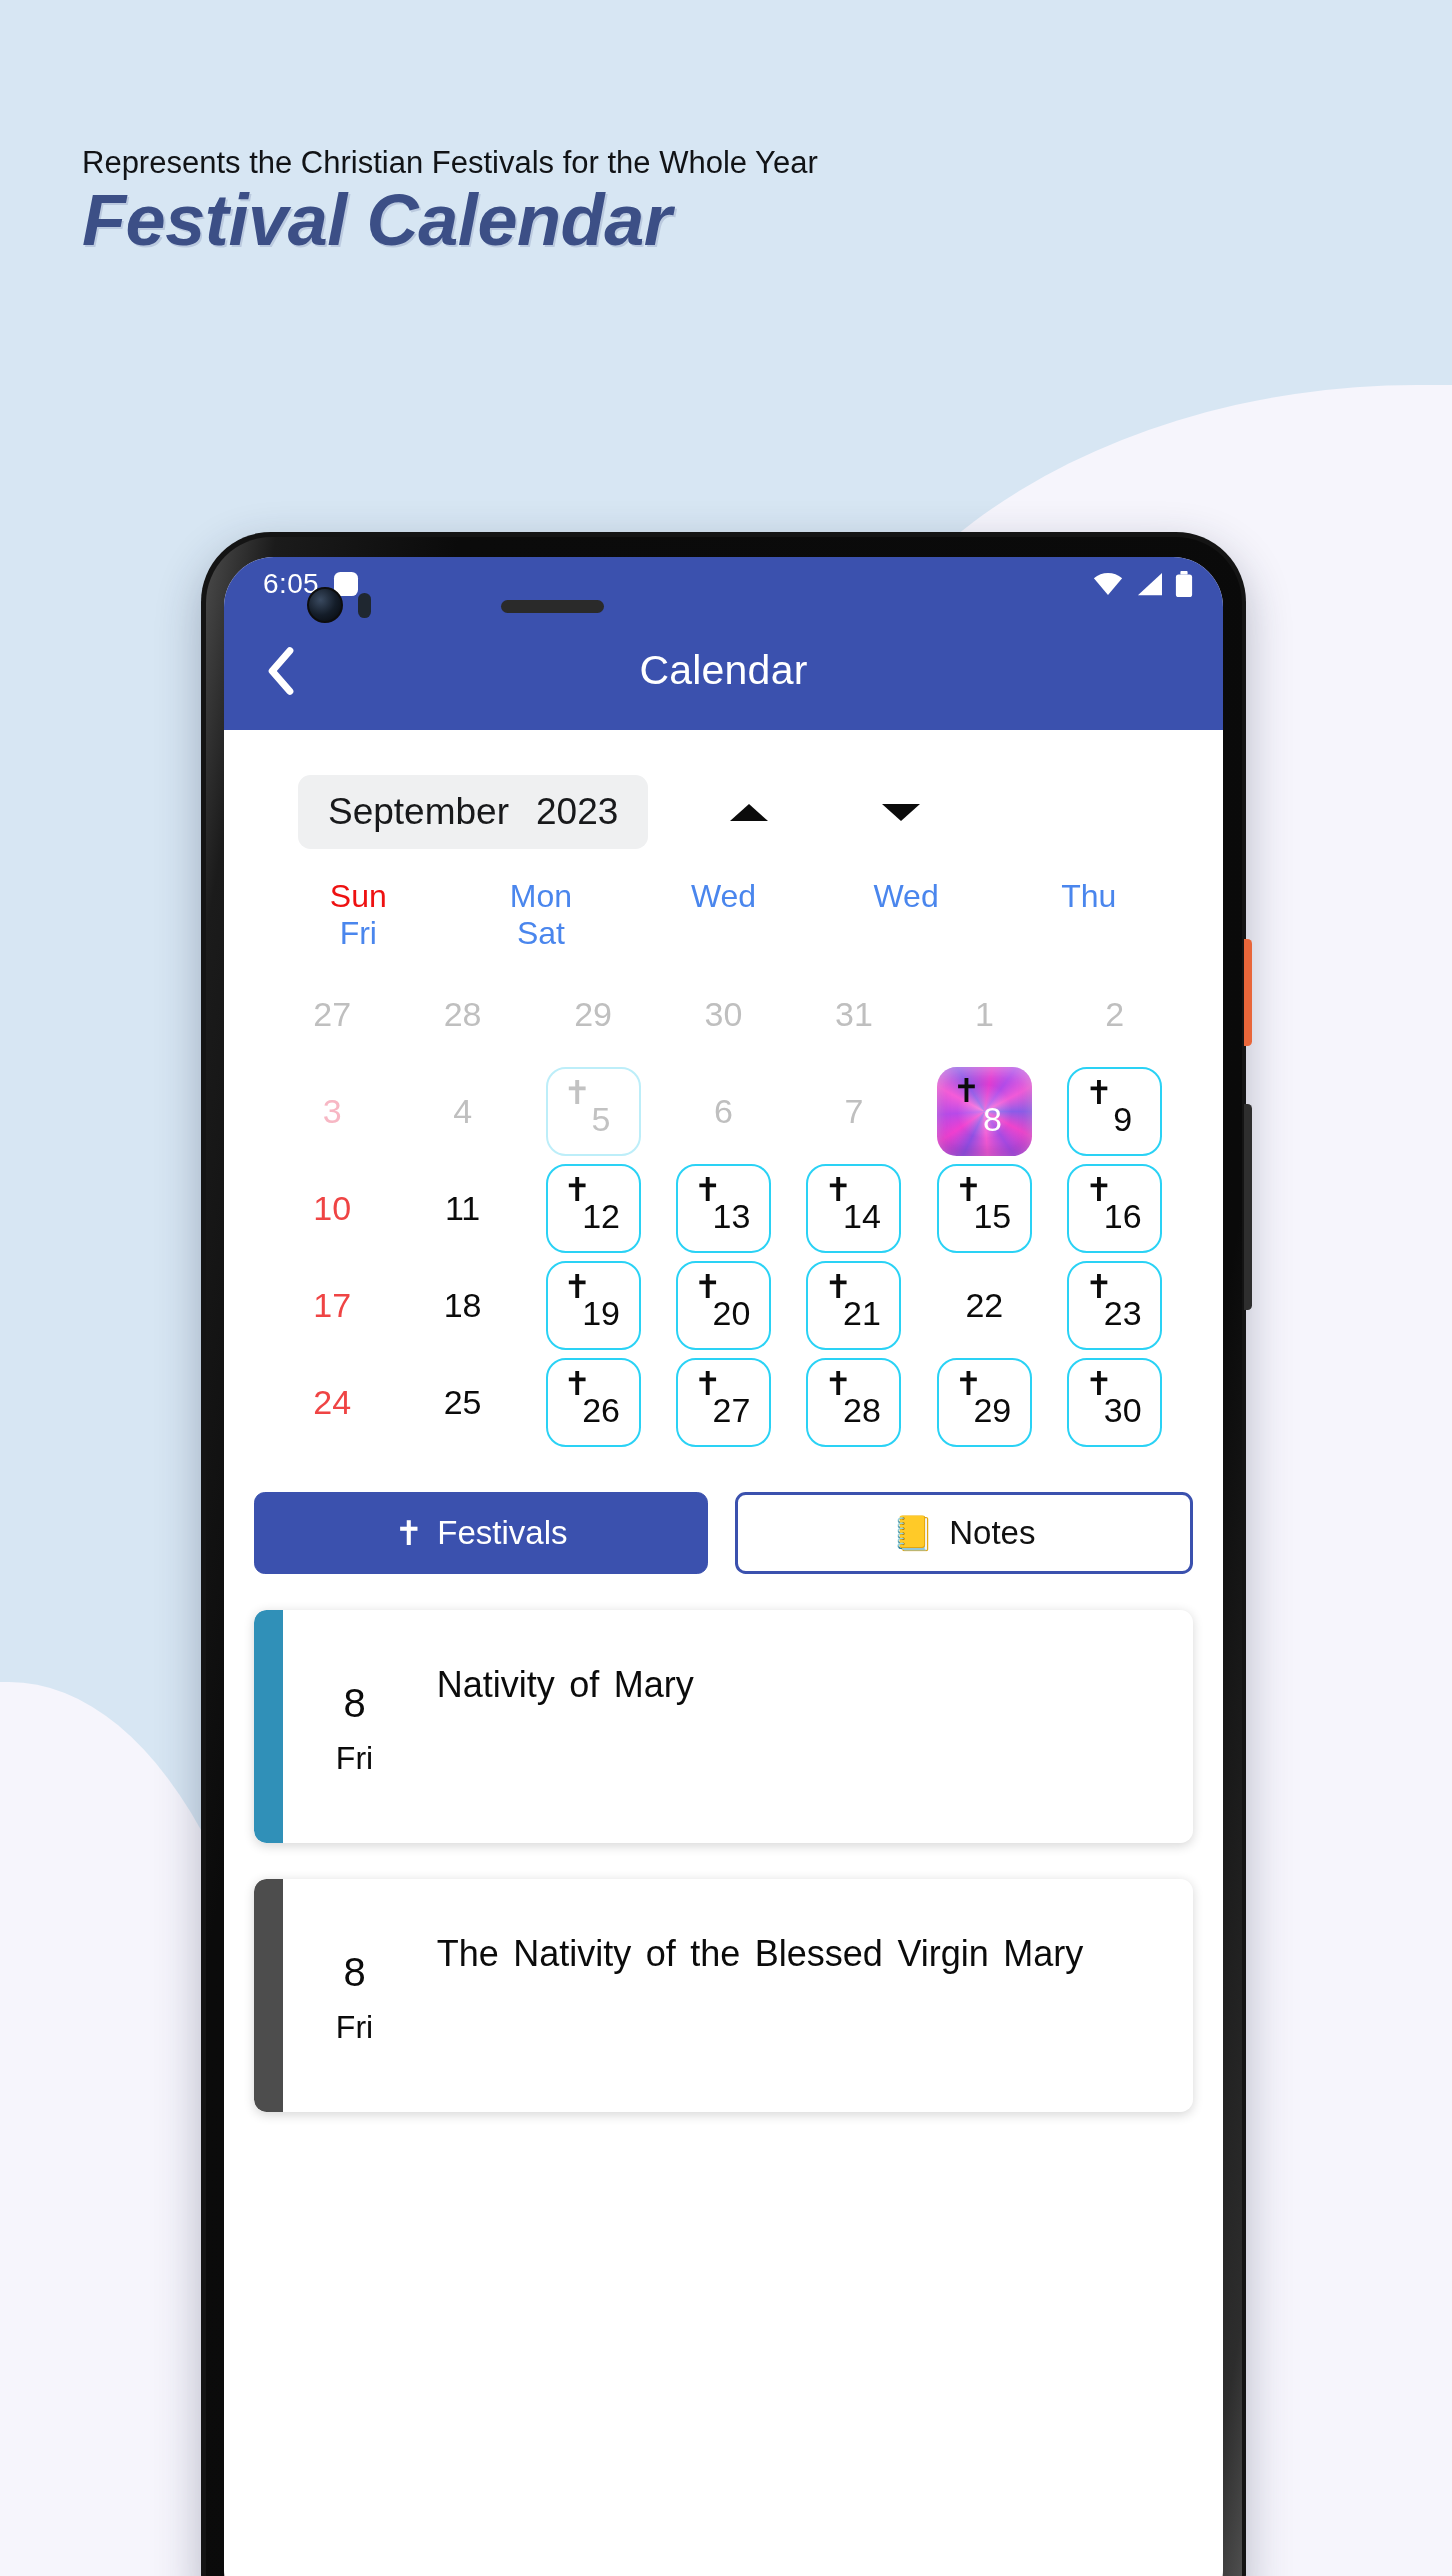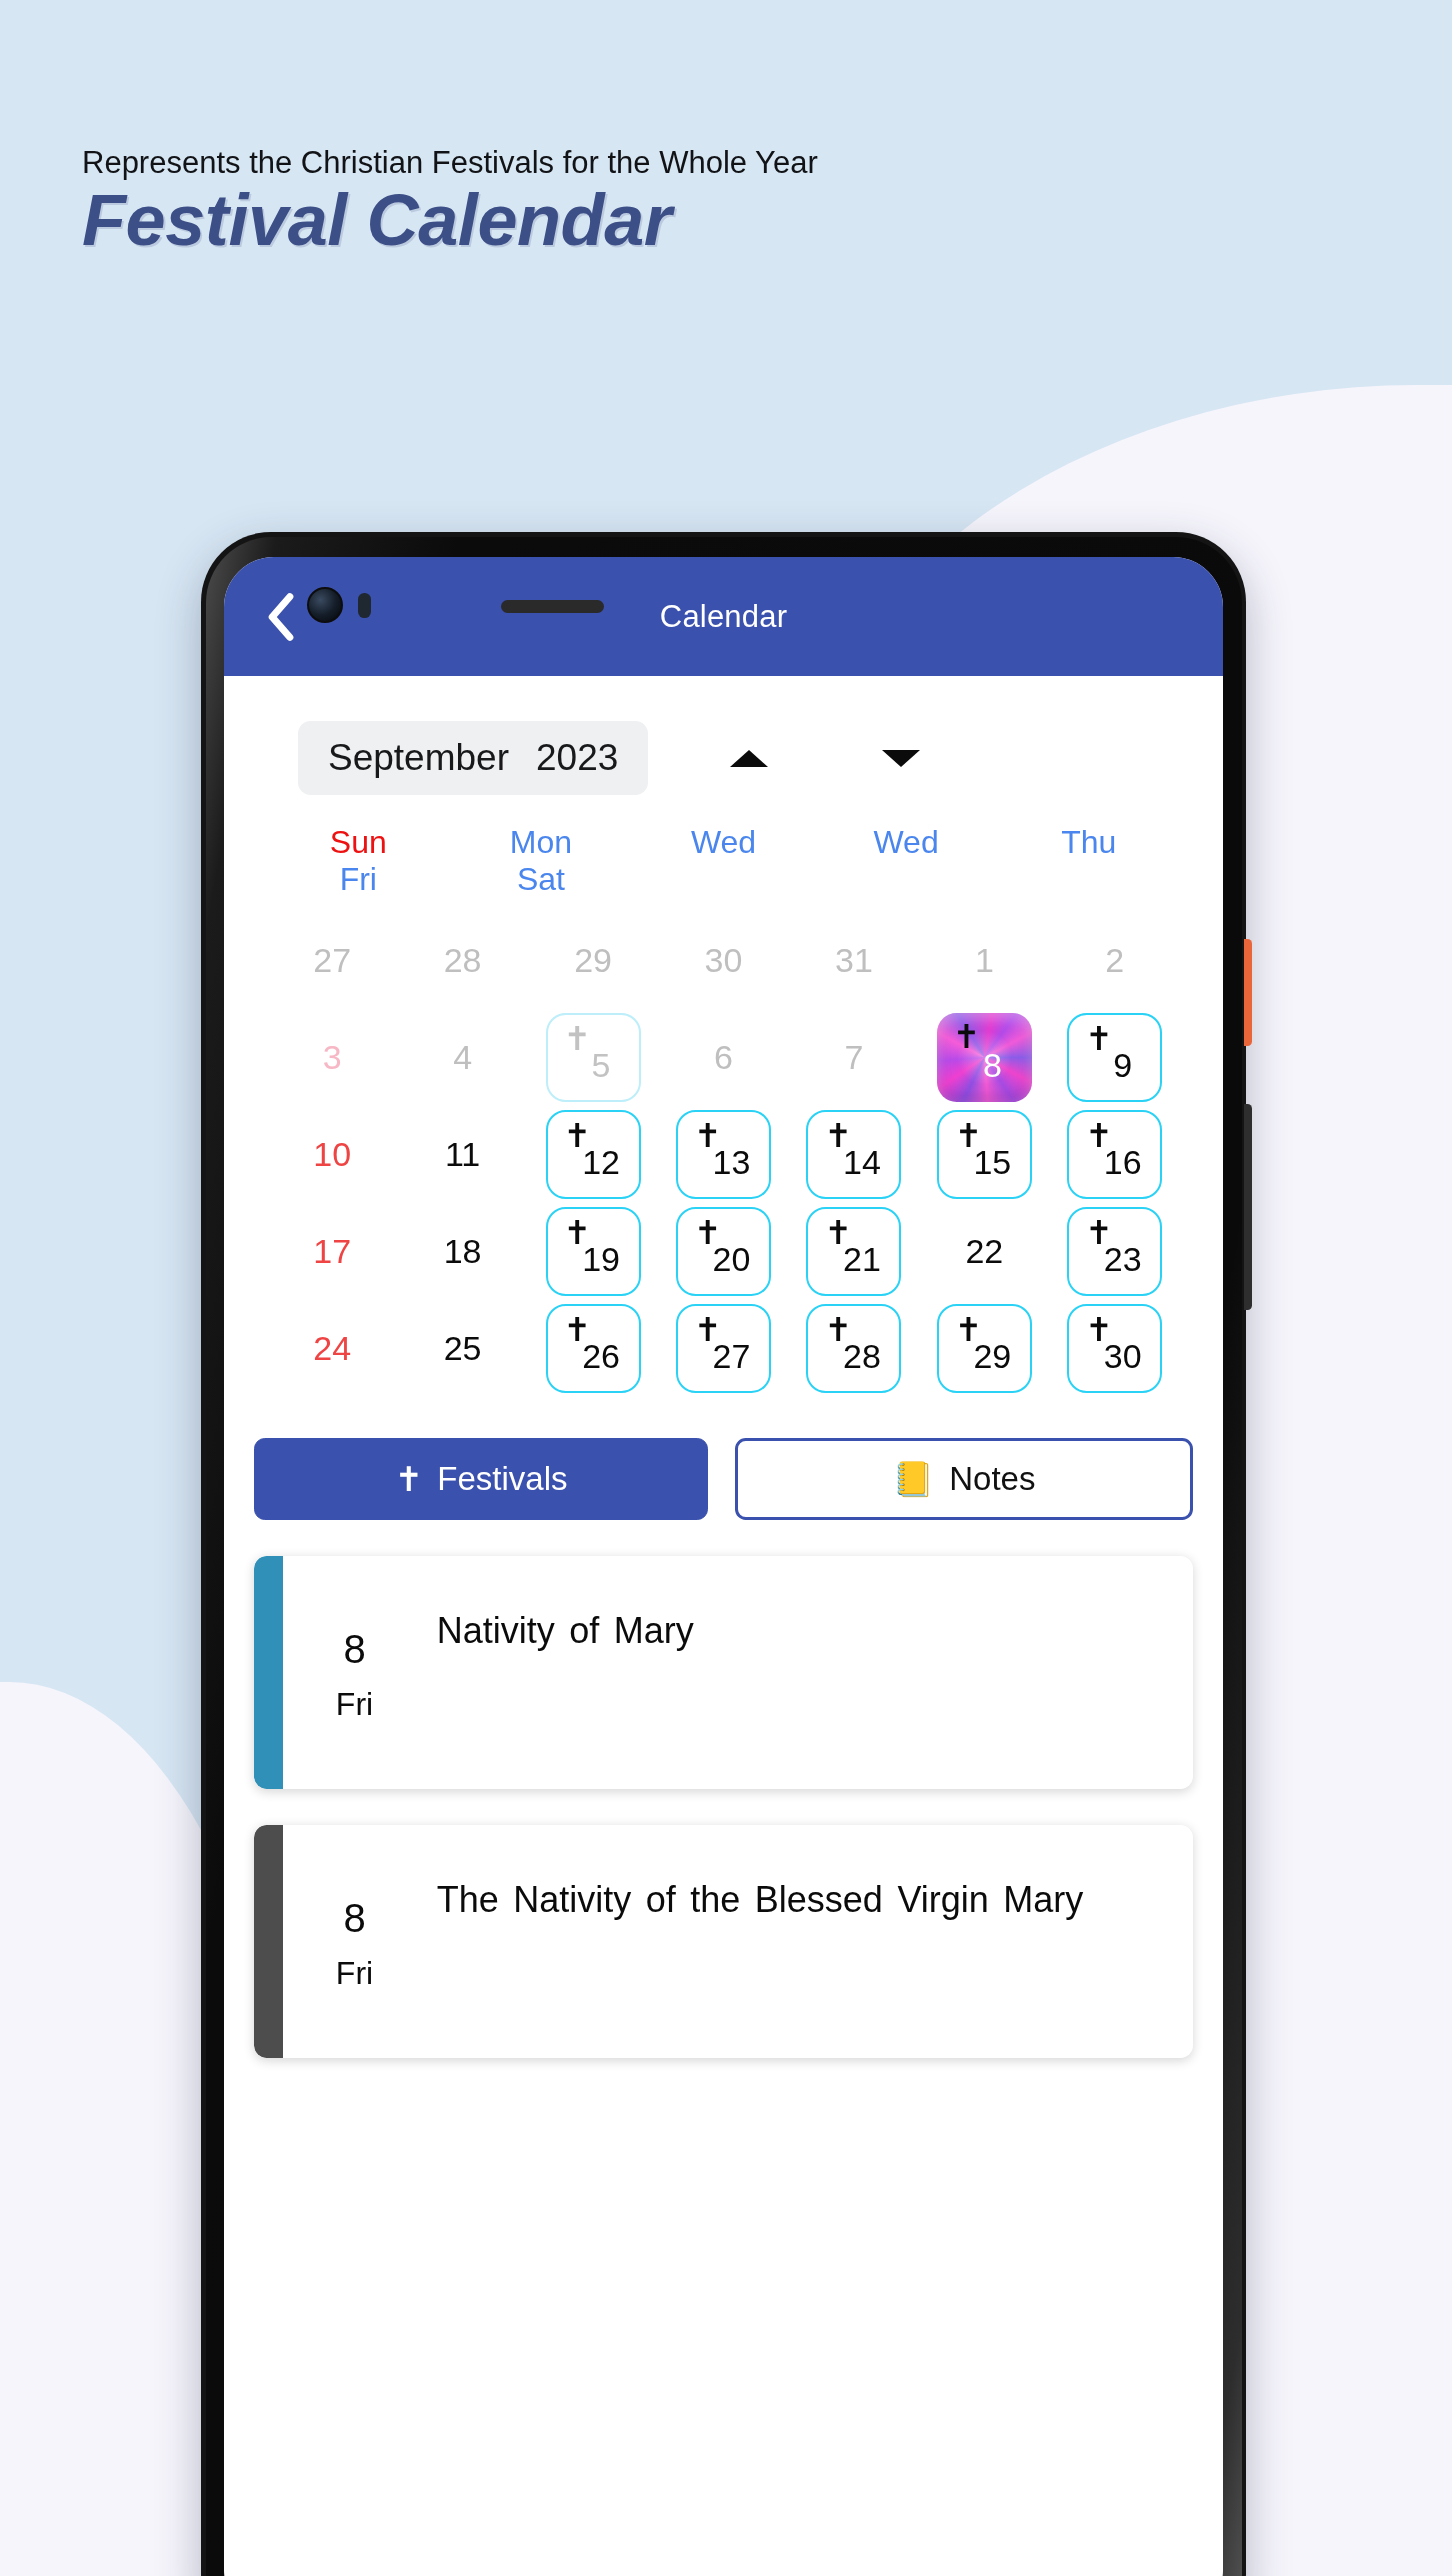--- a/index.html
+++ b/index.html
@@ -192,21 +192,21 @@
     display: flex;
     justify-content: center;
     align-items: center;
     margin-left: 16px;
   }
   #app-bar-title {
     position: absolute;
     left: 0; right: 0;
     text-align: center;
     color: #ffffff;
-    font-size: 31px;
+    font-size: 41px;
     font-weight: 400;
     letter-spacing: 0.2px;
     pointer-events: none;
   }
 
   
   #calendar-panel {
     background: #ffffff;
     padding: 0 20px;
     margin-top: 18px;
@@ -422,20 +422,37 @@
 <div id="phone">
   <div id="phone-inner-bezel"></div>
   <div id="phone-camera"></div>
   <div id="phone-sensor"></div>
   <div id="phone-speaker"></div>
   <div id="phone-btn-power"></div>
   <div id="phone-btn-volume"></div>
 
   <div id="phone-screen">
 
+    <div id="status-bar">
+      <span id="status-time">6:05</span>
+      <span id="status-notif-icon"></span>
+      <span id="status-spacer"></span>
+      <span id="status-right">
+        <svg width="30" height="25" viewBox="0 0 34 28">
+          <path d="M1 7 C10 -1, 24 -1, 33 7 L17 26 Z" fill="#ffffff"></path>
+        </svg>
+        <svg width="27" height="25" viewBox="0 0 30 28">
+          <path d="M29 1 L29 26 L2 26 Z" fill="#ffffff"></path>
+        </svg>
+        <svg width="18" height="27" viewBox="0 0 20 30">
+          <rect x="6" y="0" width="8" height="4" rx="1" fill="#ffffff"></rect>
+          <rect x="1" y="4" width="18" height="25" rx="3" fill="#ffffff"></rect>
+        </svg>
+      </span>
+    </div>
 
     <div id="app-bar">
       <div id="back-button">
         <svg width="30" height="50" viewBox="0 0 34 56">
           <polyline points="27,5 7,28 27,51" fill="none" stroke="#ffffff" stroke-width="8" stroke-linecap="round" stroke-linejoin="round"></polyline>
         </svg>
       </div>
       <div id="app-bar-title">Calendar</div>
     </div>
 

